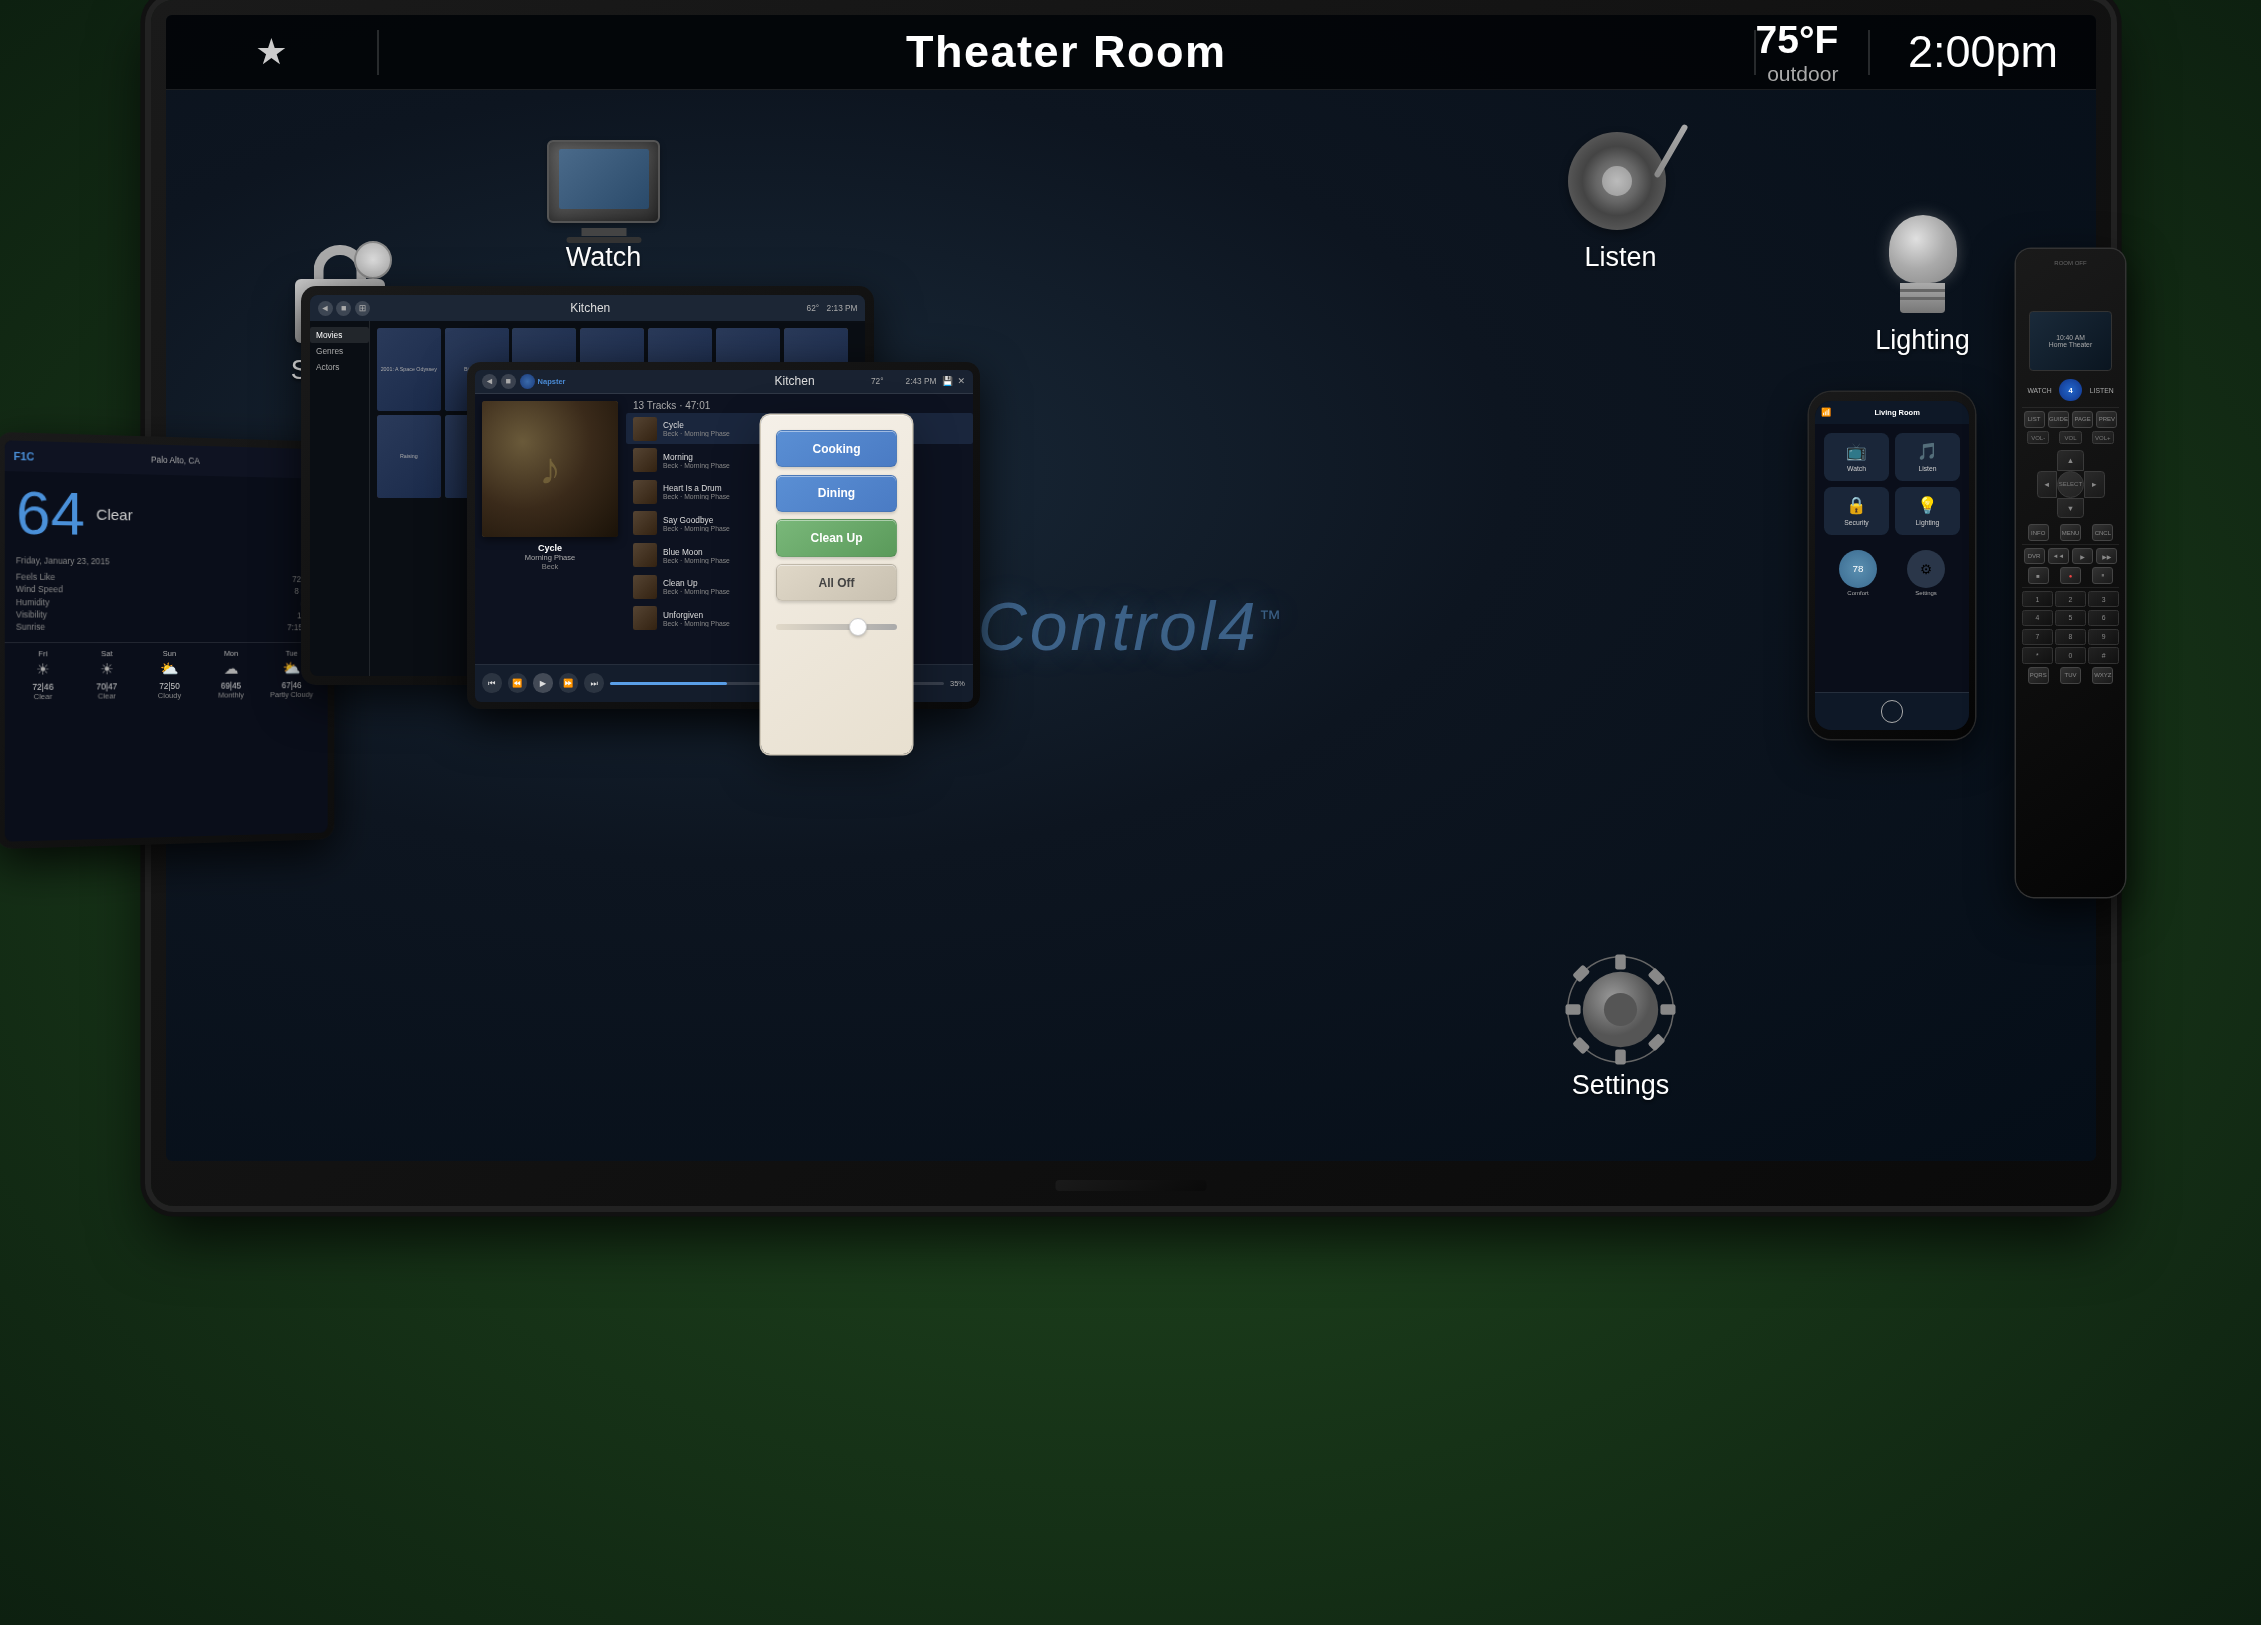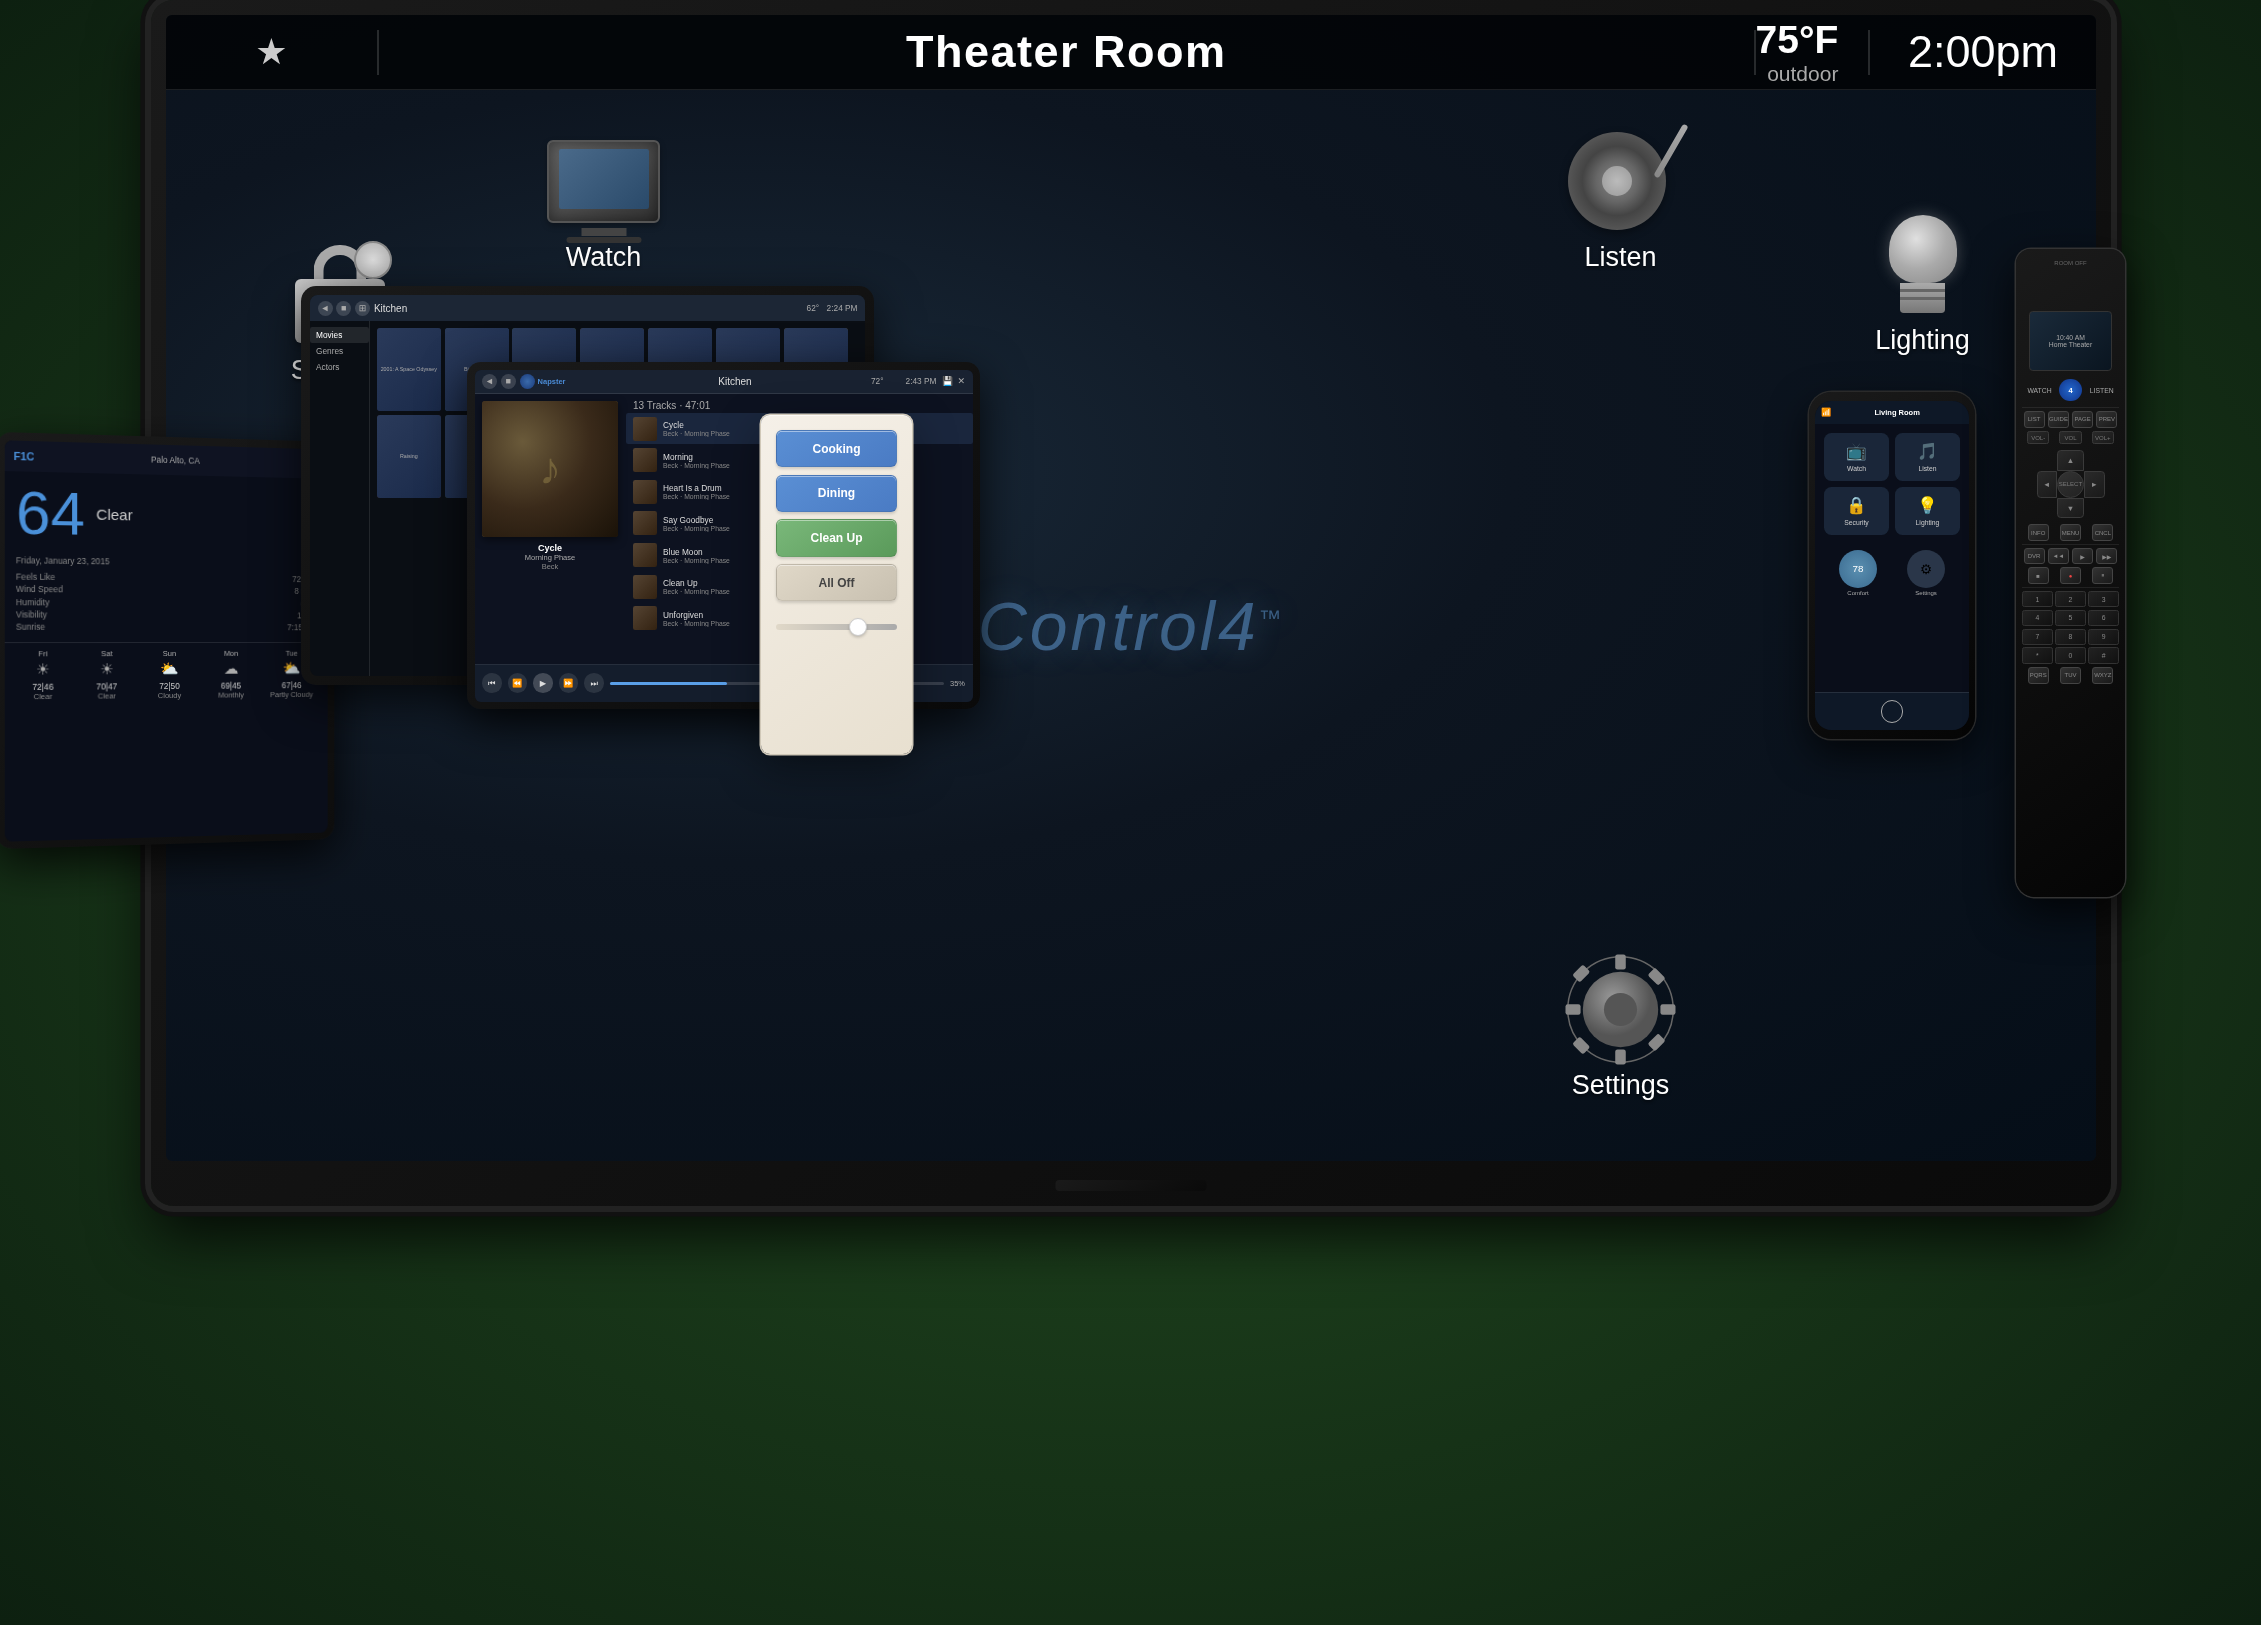--- a/index.html
+++ b/index.html
@@ -359,21 +359,22 @@
       margin-right: 3.8px;
       display: inline-flex;
       align-items: center;
       justify-content: center;
       color: #aaa;
       font-size: 9px;
     }
 
     .tablet-room-label {
       flex: 1;
-      font-size: 10px;
+      text-align: center;
+      font-size: 12px;
       color: #ddd;
     }
 
     .tablet-status {
       font-size: 8.3px;
       color: #aaa;
     }
 
     .movie-category {
       color: #aaa;
@@ -1304,21 +1305,21 @@
 </div>
 
 <div class="tablet-large">
   <div class="tablet-large-screen">
     <div class="tablet-header-bar">
       <span class="tablet-nav-btn">◄</span>
       <span class="tablet-nav-btn">■</span>
       <span class="tablet-nav-btn">⊞</span>
       <span class="tablet-room-label">Kitchen</span>
       <span class="tablet-status">62°</span>
-      <span class="tablet-status" style="margin-left:7.5px;">2:24 PM</span>
+      <span class="tablet-status" style="margin-left:7.5px;">2:13 PM</span>
     </div>
     <div class="tablet-content-area">
       <div class="tablet-sidebar">
         <div class="movie-category active">Movies</div>
         <div class="movie-category">Genres</div>
         <div class="movie-category">Actors</div>
       </div>
       <div class="tablet-main-content">
         <div style="display:flex; flex-wrap:wrap; gap:3.8px; padding:3.8px;">
           <div class="movie-poster poster-2001">

